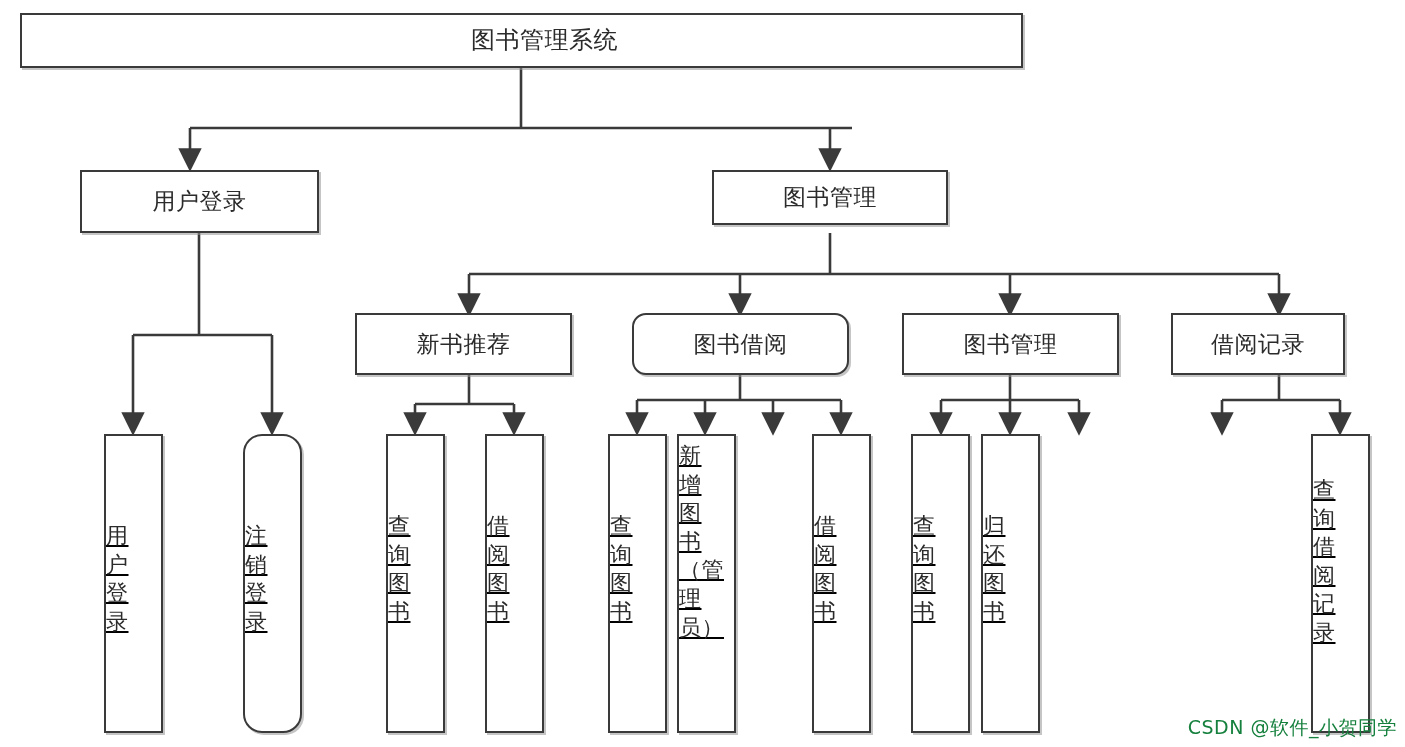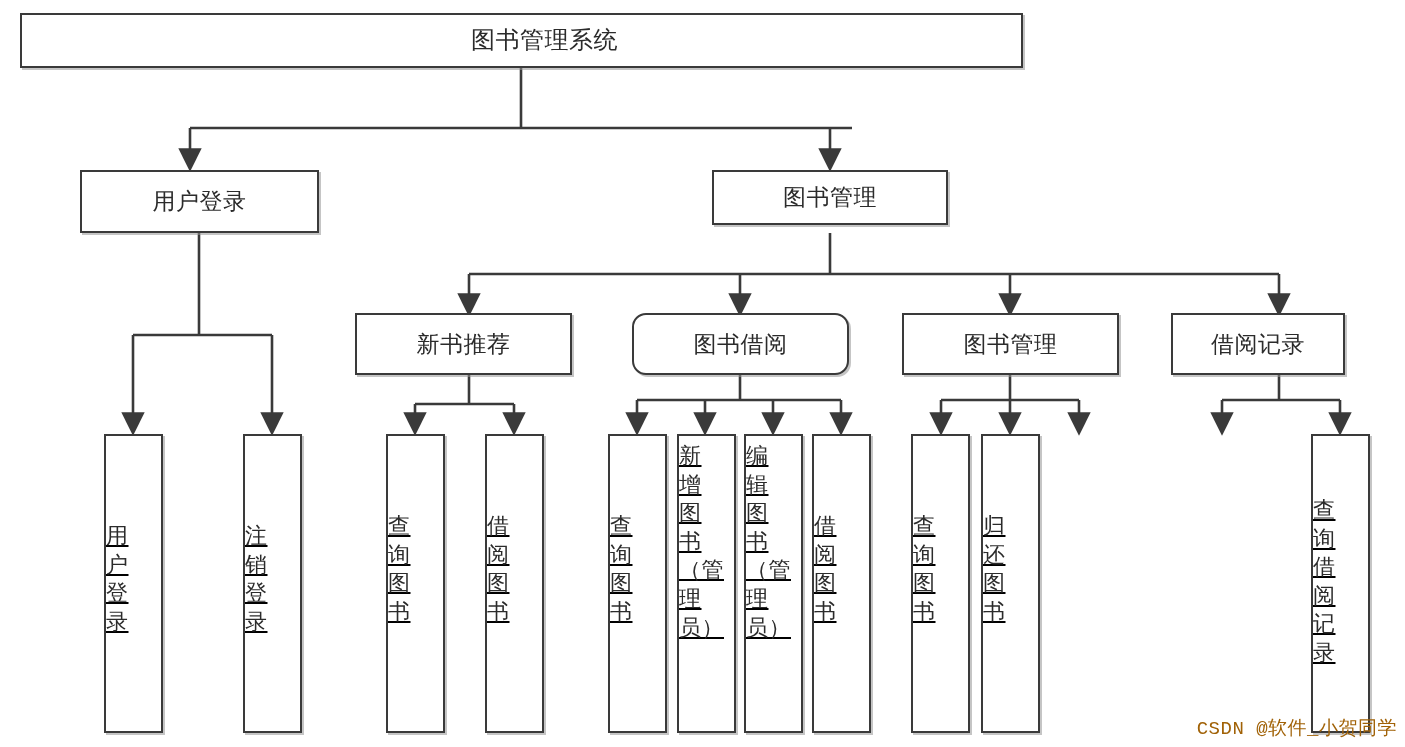--- a/index.html
+++ b/index.html
@@ -61,25 +61,24 @@
     width: 1em;
     word-break: break-all;
     line-height: 1.30;
     writing-mode: horizontal-tb;
   }
   .watermark {
     position: absolute;
     right: 8px;
     bottom: 6px;
     font-size: 19px;
-    color: #a16207;
+    color: #15803d;
     white-space: nowrap;
     letter-spacing: 0.5px;
     pointer-events: none;
-    font-family: Liberation Mono, monospace;
   }
 </style>
 </head>
 <body>
 
 <div id="diagram-root">
 
   <svg class="flow" viewBox="0 0 1405 747">
     <defs>
       <marker id="arrow" viewBox="0 0 12 12" refX="6" refY="6" markerWidth="9" markerHeight="9" orient="auto-start-reverse">
@@ -150,50 +149,47 @@
   <div class="node horiz" style="left:902px; top:313px; width:217px; height:62px;">
     <span class="lbl">图书管理</span>
   </div>
   <div class="node horiz" style="left:1171px; top:313px; width:174px; height:62px;">
     <span class="lbl">借阅记录</span>
   </div>
 
   <div class="node vert" style="left:104px; top:434px; width:59px; height:299px; padding-top:86px;">
     <span class="lbl">用户登录</span>
   </div>
-  <div class="node vert" style="left:243px; top:434px; width:59px; height:299px; padding-top:86px;">
+  <div class="node vert" style="left:243px; top:434px; width:59px; height:299px; padding-top:86px;border-radius:19px;">
     <span class="lbl">注销登录</span>
   </div>
 
   <div class="node vert" style="left:386px; top:434px; width:59px; height:299px; padding-top:76px;">
     <span class="lbl">查询图书</span>
   </div>
   <div class="node vert" style="left:485px; top:434px; width:59px; height:299px; padding-top:76px;">
     <span class="lbl">借阅图书</span>
   </div>
 
   <div class="node vert" style="left:608px; top:434px; width:59px; height:299px; padding-top:76px;">
     <span class="lbl">查询图书</span>
   </div>
   <div class="node vert" style="left:677px; top:434px; width:59px; height:299px; padding-top:6px;">
     <span class="lbl">新增图书（管理员）</span>
   </div>
-  <div class="node vert" style="left:744px; top:434px; width:59px; height:299px; padding-top:6px;">
-    <span class="lbl">编辑图书（管理员）</span>
-  </div>
   <div class="node vert" style="left:812px; top:434px; width:59px; height:299px; padding-top:76px;">
     <span class="lbl">借阅图书</span>
   </div>
 
   <div class="node vert" style="left:911px; top:434px; width:59px; height:299px; padding-top:76px;">
     <span class="lbl">查询图书</span>
   </div>
   <div class="node vert" style="left:981px; top:434px; width:59px; height:299px; padding-top:76px;">
     <span class="lbl">归还图书</span>
   </div>
 
-  <div class="node vert" style="left:1311px; top:434px; width:59px; height:299px; padding-top:60px;">
+  <div class="node vert" style="left:1311px; top:434px; width:59px; height:299px; padding-top:40px;">
     <span class="lbl">查询借阅记录</span>
   </div>
 
   <div class="watermark">CSDN @软件_小贺同学</div>
 
 </div>
 
 </body></html>

